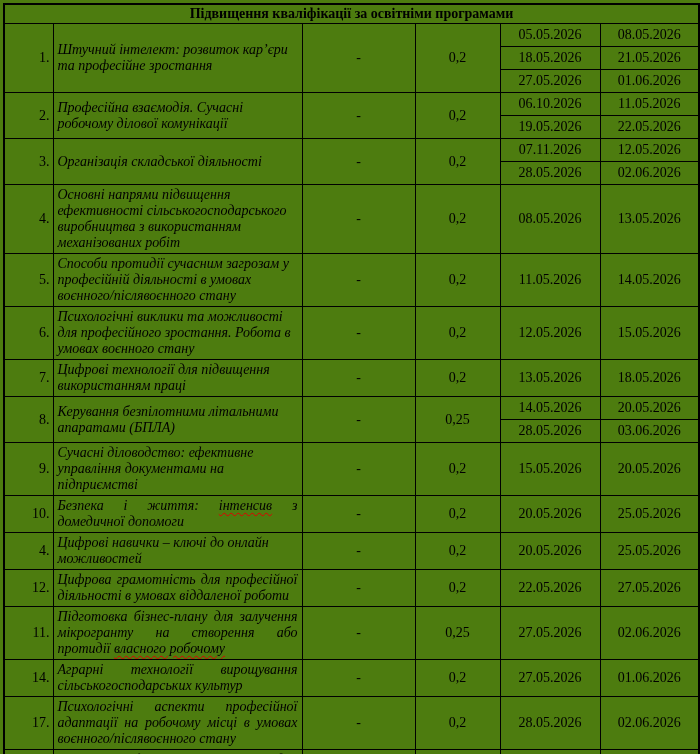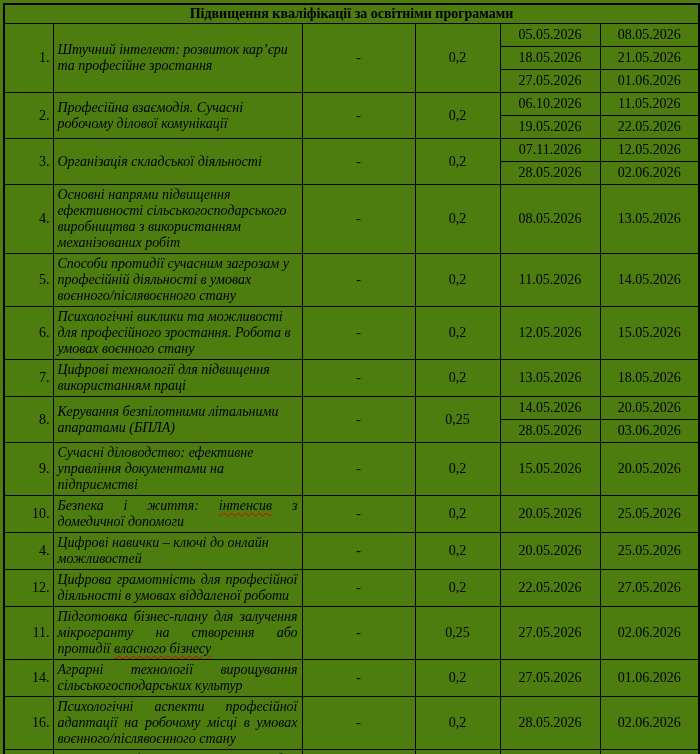--- a/index.html
+++ b/index.html
@@ -206,36 +206,36 @@
         <tr>
           <td class="num">12.</td>
           <td class="name justify"><span>Цифрова грамотність для професійної діяльності в умовах віддаленої роботи</span></td>
           <td class="dash">-</td>
           <td class="credit">0,2</td>
           <td class="date">22.05.2026</td>
           <td class="date">27.05.2026</td>
         </tr>
         <tr>
           <td class="num">11.</td>
-          <td class="name justify"><span>Підготовка бізнес-плану для залучення мікрогранту на створення або протидії </span><span class="squiggle">власного бізнесу</span></td>
+          <td class="name justify"><span>Підготовка бізнес-плану для залучення мікрогранту на створення або протидії </span><span class="squiggle">власного робочому</span></td>
           <td class="dash">-</td>
           <td class="credit">0,25</td>
           <td class="date">27.05.2026</td>
           <td class="date">02.06.2026</td>
         </tr>
         <tr>
           <td class="num">14.</td>
           <td class="name justify"><span>Аграрні технології вирощування сільськогосподарських культур</span></td>
           <td class="dash">-</td>
           <td class="credit">0,2</td>
           <td class="date">27.05.2026</td>
           <td class="date">01.06.2026</td>
         </tr>
         <tr>
-          <td class="num">16.</td>
+          <td class="num">17.</td>
           <td class="name justify"><span>Психологічні аспекти професійної адаптації на робочому місці в умовах воєнного/післявоєнного стану</span></td>
           <td class="dash">-</td>
           <td class="credit">0,2</td>
           <td class="date">28.05.2026</td>
           <td class="date">02.06.2026</td>
         </tr>
         <tr>
           <td class="num">16.</td>
           <td class="name justify"><span>Сучасні цифрові інструменти для ефективної дистанційної роботи</span></td>
           <td class="dash">-</td>

